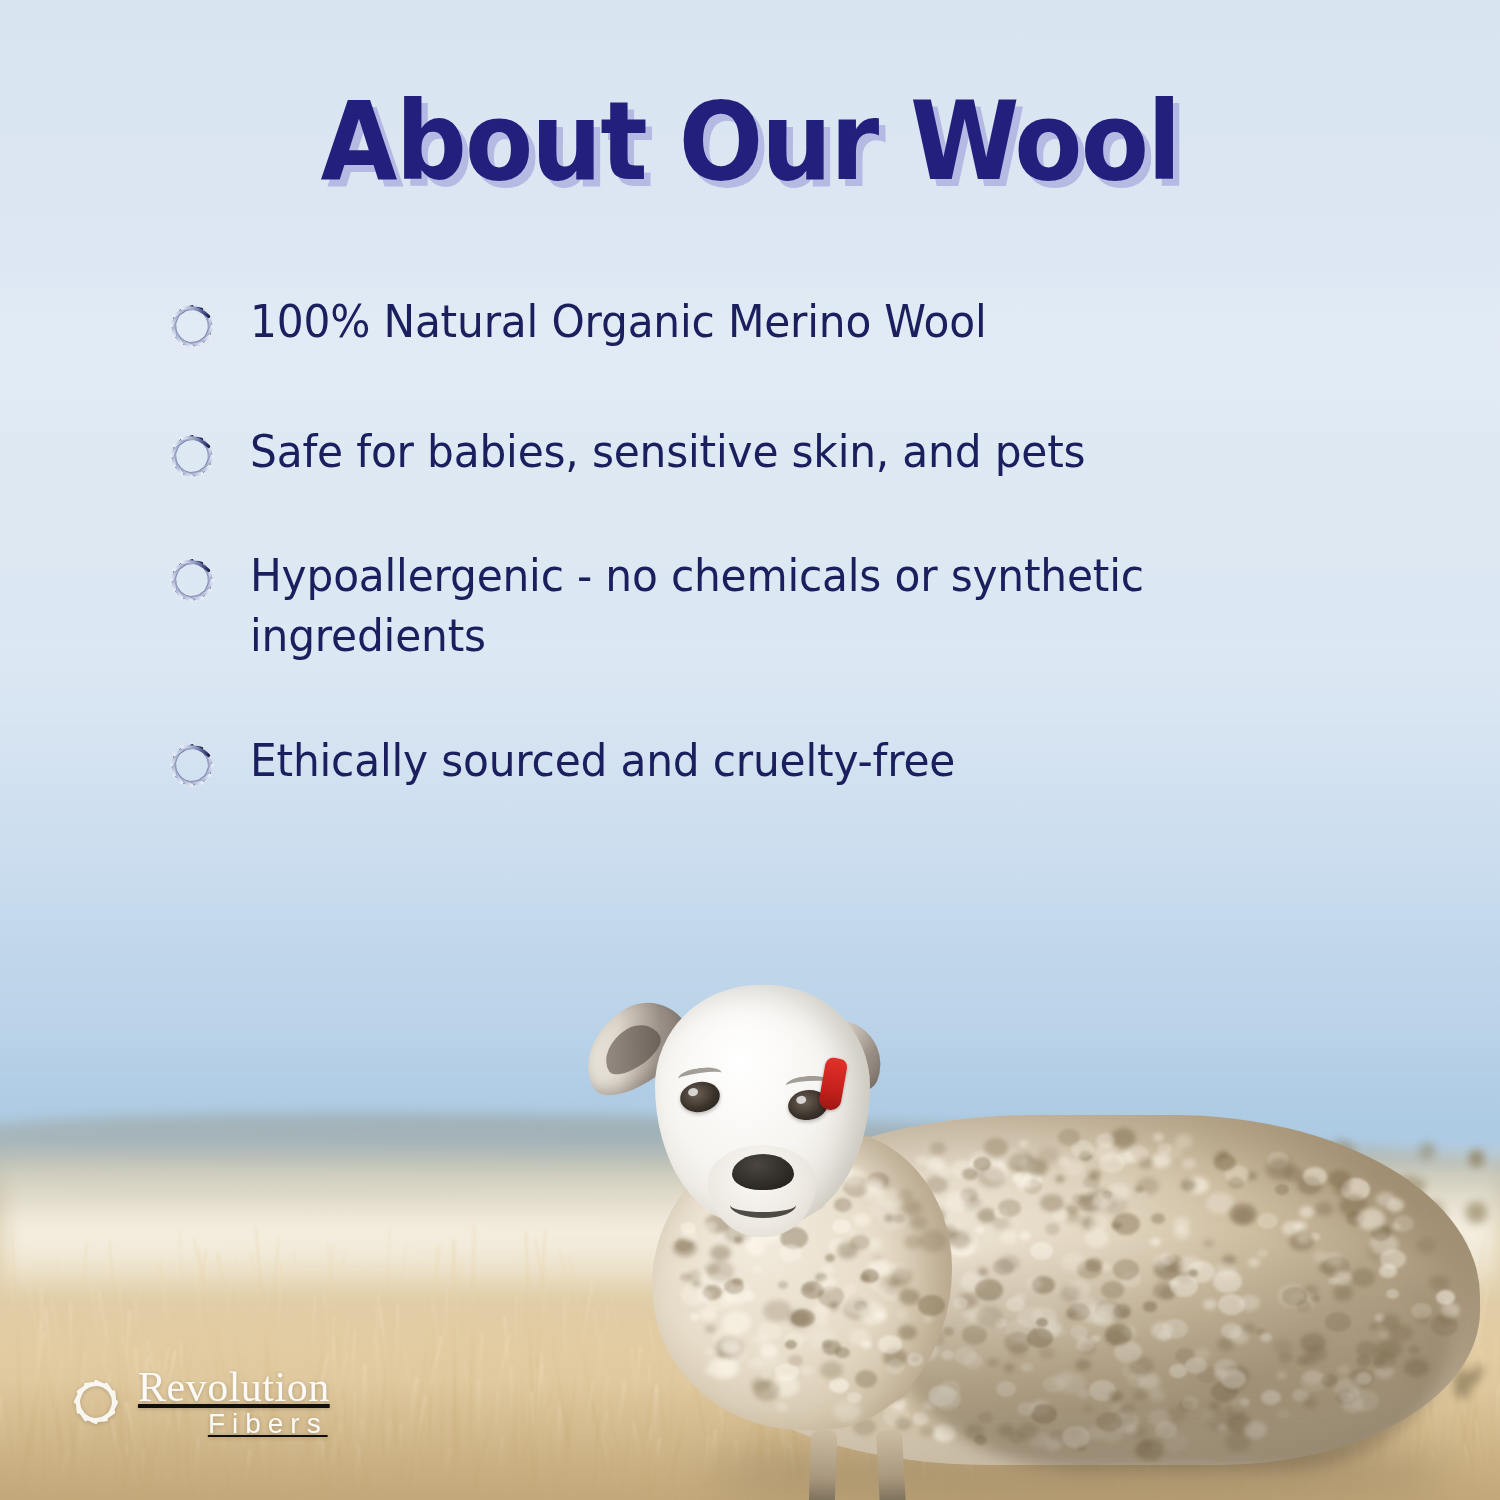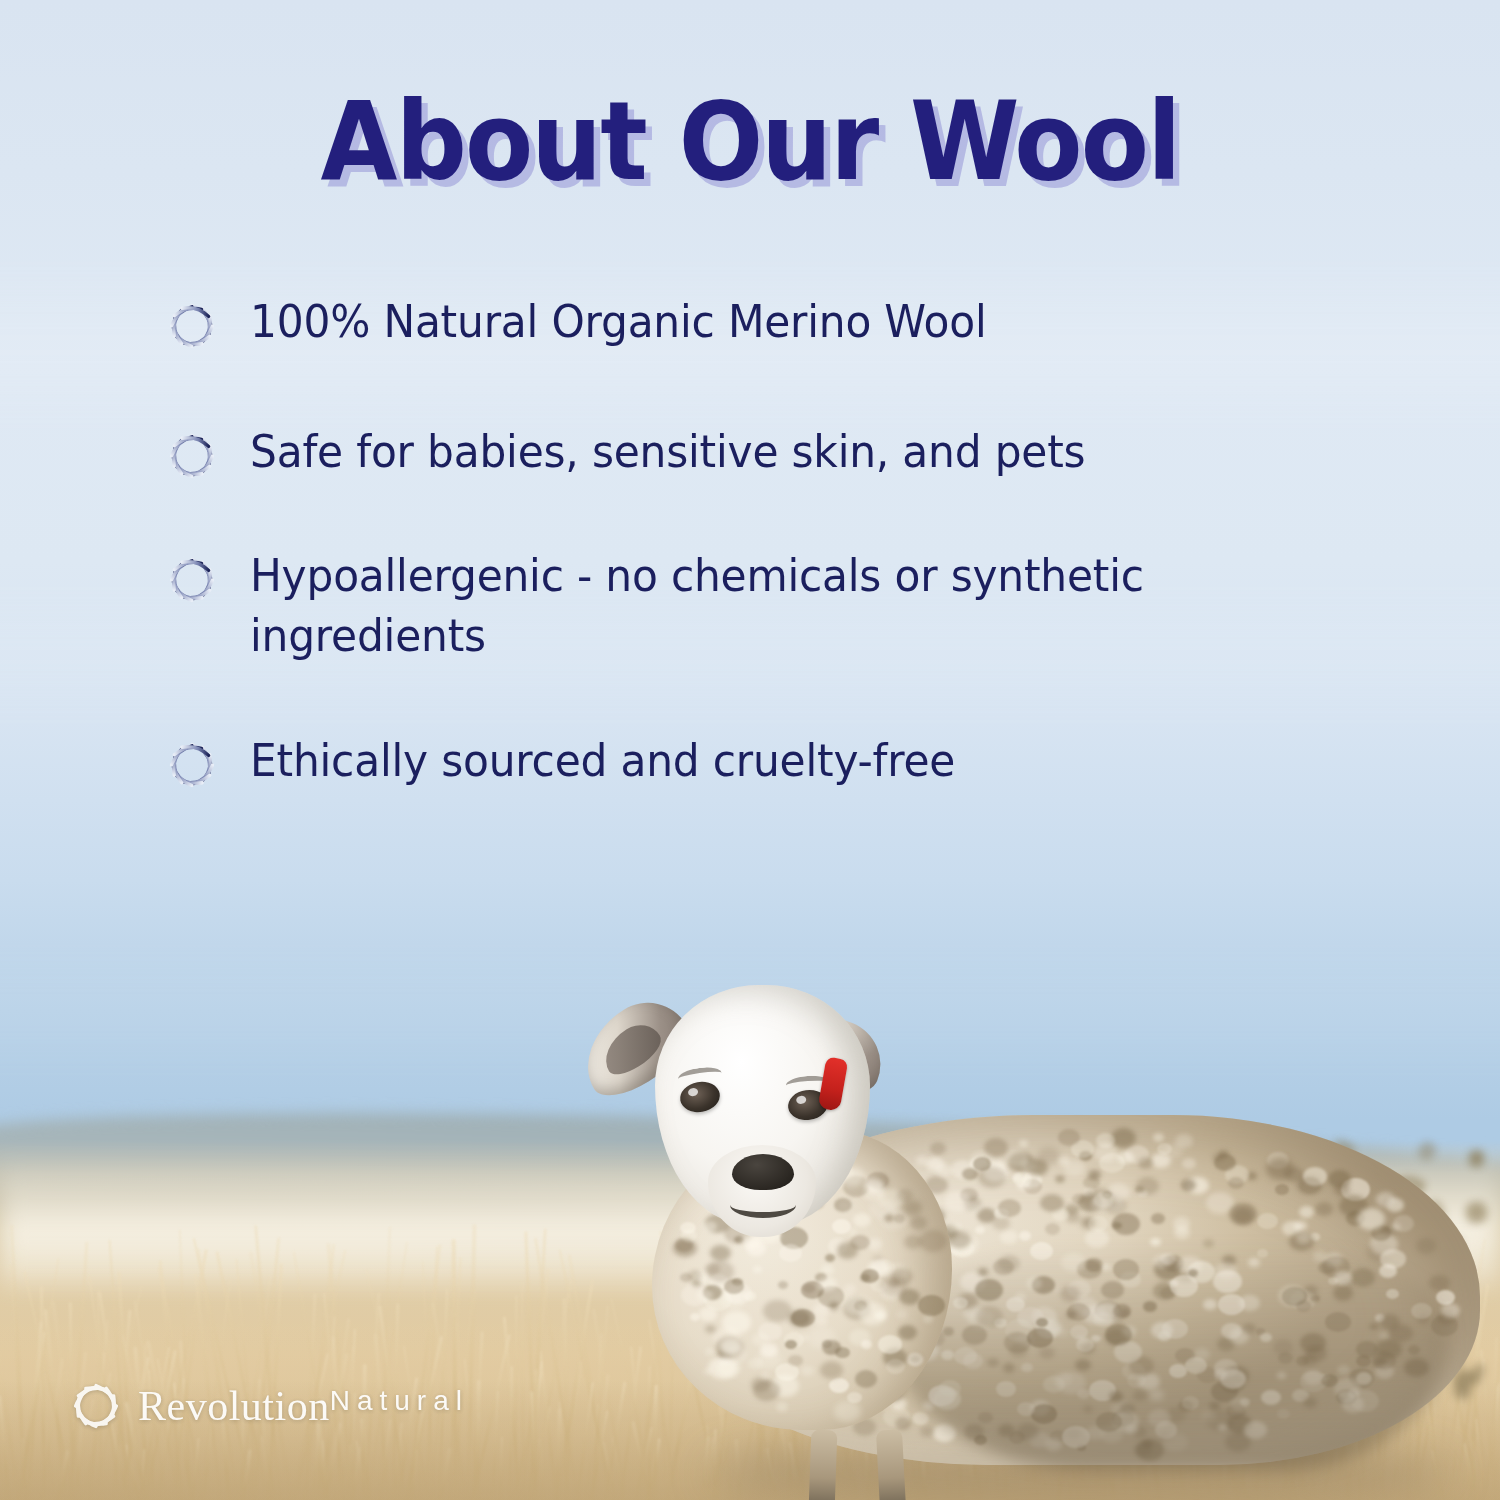--- a/index.html
+++ b/index.html
@@ -272,21 +272,21 @@
   }
 
   
   .logo {
     position:absolute; left:64px; bottom:62px;
     display:flex; align-items:center;
     opacity:.92;
     filter:drop-shadow(0 1px 2px rgba(90,80,60,.35));
   }
   .logo-mark { width:64px; height:64px; margin-right:10px; }
-  .logo-words { display:flex; flex-direction:row; line-height:1; }
+  .logo-words { display:flex; flex-direction:column; line-height:1;text-decoration:underline; }
   .logo-word-1 {
     font-family:"Liberation Serif", serif;
     font-size:42px; color:#ffffff; letter-spacing:.5px;
   }
   .logo-word-2 {
     font-family:"Liberation Sans", sans-serif;
     font-size:28px; color:#ffffff;
     letter-spacing:7px;
     text-align:right; margin-top:2px; padding-right:2px;
   }
@@ -1806,17 +1806,17 @@
               <path d="M50 18 C 66 24 76 36 80 50"></path>
             </g>
           <g transform="rotate(330 50 50)">
               <path d="M50 18 C 66 24 76 36 80 50"></path>
             </g>
         </g>
       </svg>
     </div>
     <div class="logo-words">
       <div class="logo-word-1">Revolution</div>
-      <div class="logo-word-2">Natural</div>
+      <div class="logo-word-2">Fibers</div>
     </div>
   </div>
 
 </div>
 
 </body></html>

